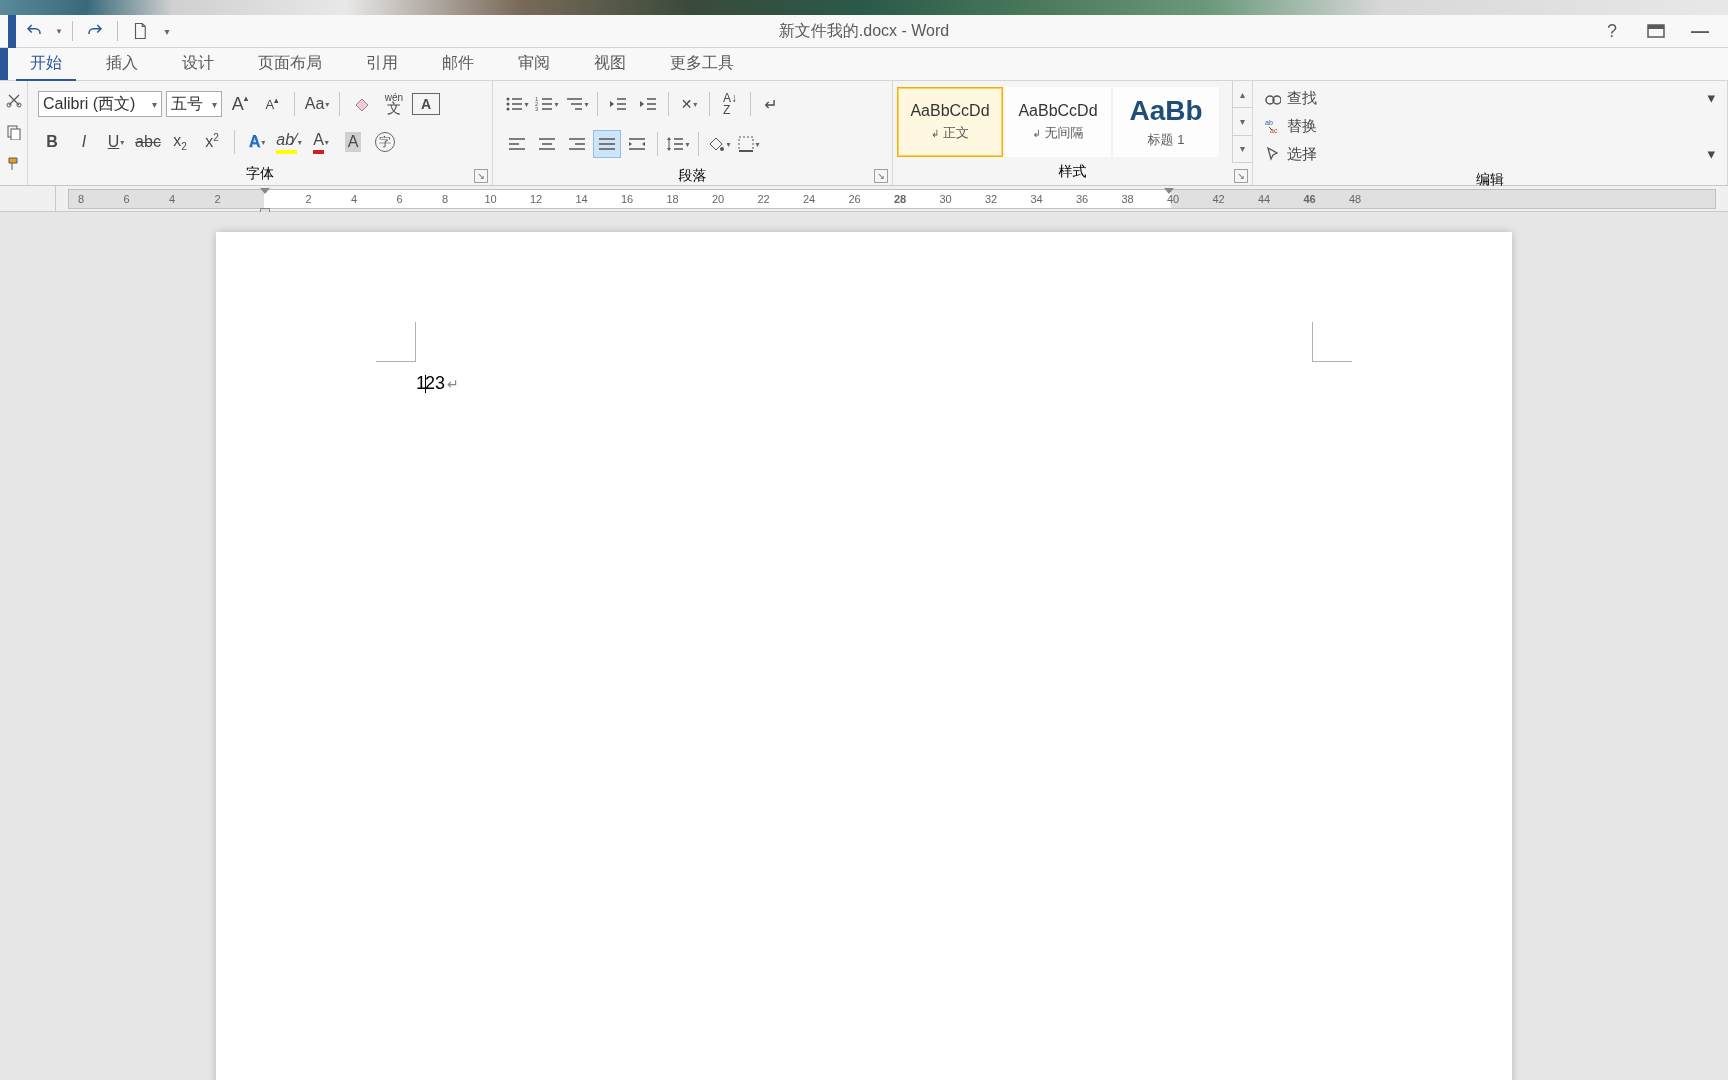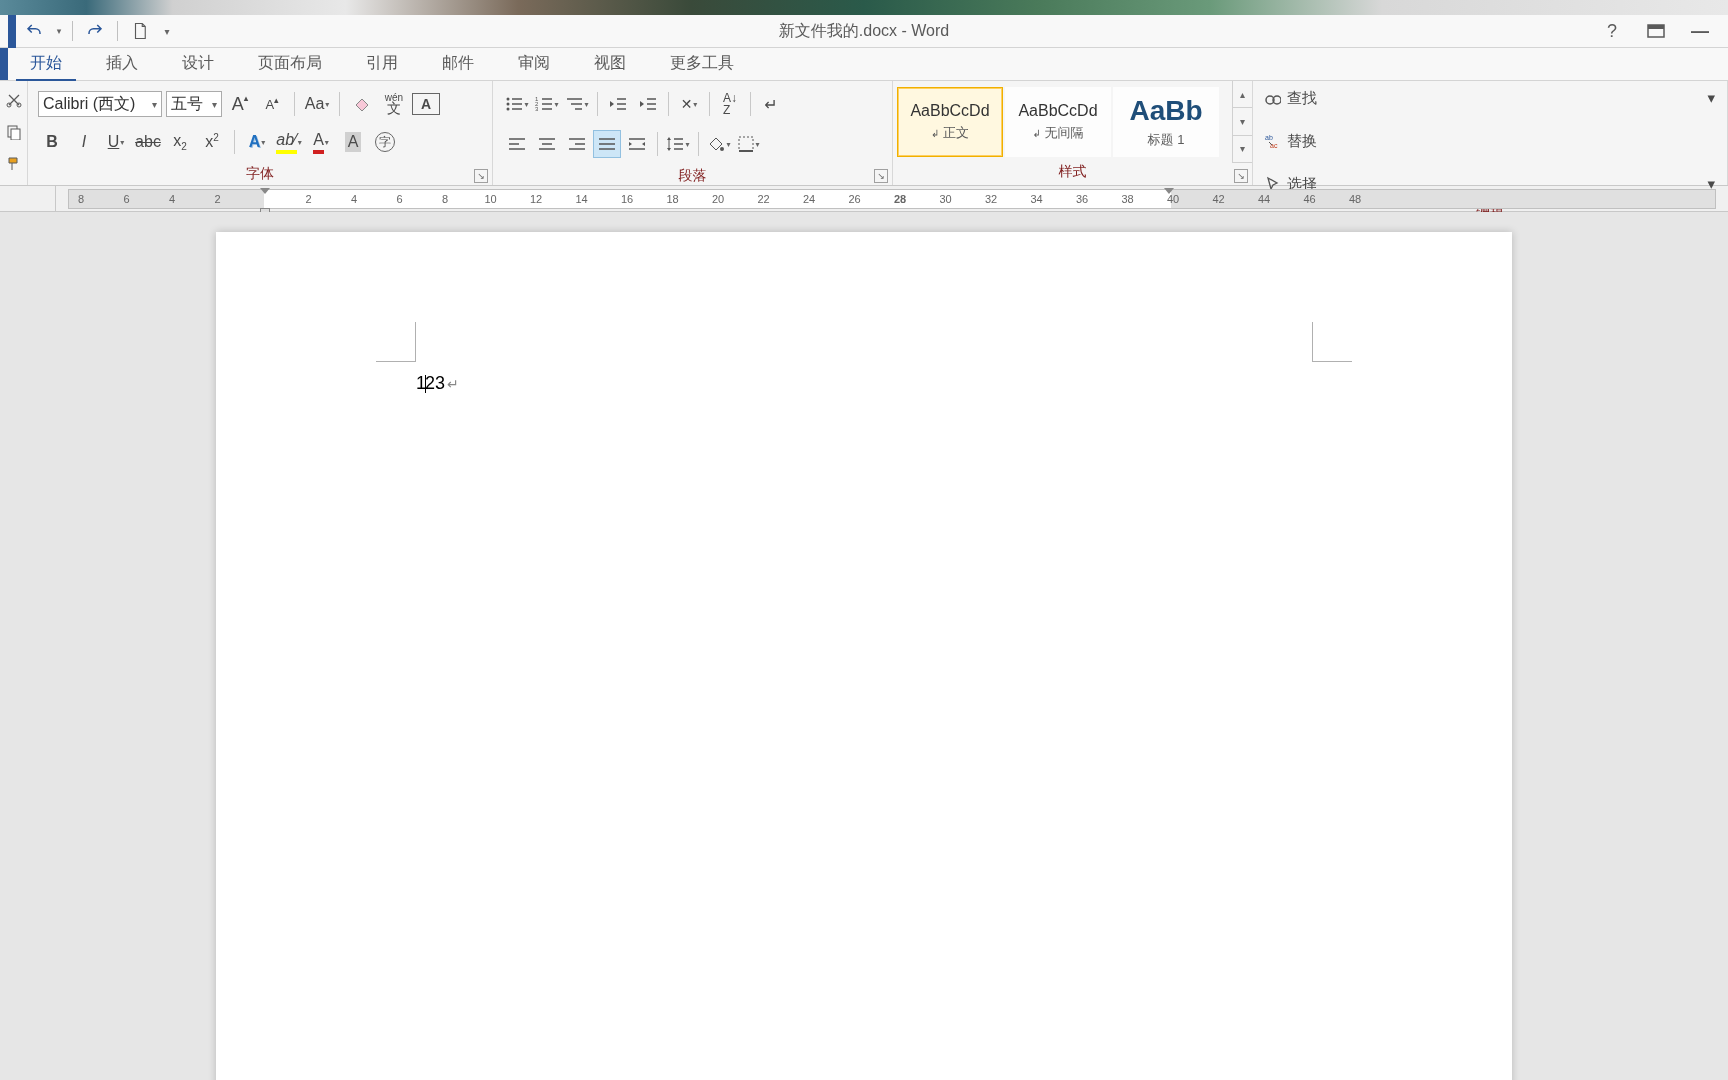--- a/index.html
+++ b/index.html
@@ -25,21 +25,21 @@
 .rtab { padding: 6px 22px; font-size: 16px; color: #5a5a5a; cursor: pointer; position: relative; }
 .rtab.active { color: #2b579a; }
 .rtab.active::after { content: ""; position: absolute; bottom: -1px; left: 8px; right: 8px; height: 2px; background: #2b579a; }
 
 
 .ribbon { height: 105px; background: #f5f5f5; border-bottom: 1px solid #c8c8c8; display: flex; }
 .rcol { width: 28px; display: flex; flex-direction: column; justify-content: space-around; align-items: center; border-right: 1px solid #d8d8d8; padding: 4px 0;}
 .rcol .ic { font-size: 14px; color: #5a5a5a; }
 .rgroup { border-right: 1px solid #d8d8d8; display: flex; flex-direction: column; position: relative; }
 .rgroup-body { flex: 1; display: flex; align-items: center; padding: 4px 8px; gap: 4px; flex-wrap: wrap; }
-.rgroup-label { height: 22px; font-size: 14px; color: #7f1d1d; text-align: center; position: relative; }
+.rgroup-label { height: 22px; font-size: 14px; color: #000000; text-align: center; position: relative; }
 .rgroup-launcher { position: absolute; right: 4px; bottom: 2px; width: 14px; height: 14px; border: 1px solid #a0a0a0; font-size: 9px; color: #6a6a6a; display:flex;align-items:center;justify-content:center;}
 
 
 .font-group { width: 465px; }
 .font-row { display: flex; align-items: center; gap: 4px; width: 100%; height: 34px; }
 .font-combo { border: 1px solid #ababab; background: white; height: 26px; display: flex; align-items: center; padding: 0 4px; font-size: 16px; color: #333; }
 .font-name { width: 124px; }
 .font-size { width: 56px; }
 .dd-arrow { margin-left: auto; font-size: 10px; color: #666; }
 .rbtn { min-width: 28px; height: 28px; display: flex; align-items: center; justify-content: center; cursor: pointer; font-size: 16px; color: #4a4a4a; position:relative;}
@@ -60,21 +60,21 @@
 .style-item.sel { border: 1px solid #f0b000; background: #fff8e0; box-shadow: inset 0 0 0 1px #ffd060; }
 .style-preview { font-size: 16px; color: #333; }
 .style-preview.big { font-size: 28px; font-weight: bold; color: #1f4e79; }
 .style-name { font-size: 13px; color: #5a5a5a; margin-top: 4px; }
 .style-name .arrow-l { font-size:10px; }
 .styles-scroll { width: 20px; display:flex; flex-direction:column; border-left:1px solid #d0d0d0;}
 .styles-scroll div { flex:1; display:flex; align-items:center; justify-content:center; font-size:10px; color:#666; border-bottom:1px solid #d0d0d0; cursor:pointer;}
 
 
 .edit-group { flex: 1; }
-.edit-body { display:flex; flex-direction:column; padding:4px 8px; gap:17px; }
+.edit-body { display:flex; flex-direction:column; padding:4px 8px; gap:2px; }
 .edit-btn { display: flex; align-items: center; gap: 6px; font-size: 15px; color: #4a4a4a; cursor: pointer; height: 26px; padding: 0 4px;}
 
 
 .ruler-area { height: 26px; background: #f0f0f0; border-bottom: 1px solid #c8c8c8; display: flex; align-items:center;}
 .ruler-corner { width: 56px; height:100%; border-right:1px solid #c8c8c8;}
 .ruler { flex:1; height: 20px; background: #ffffff; position: relative; margin: 0 12px; font-size: 11px; color: #666; border:1px solid #c0c0c0;}
 .ruler-inactive-l { position:absolute; left:0; top:0; bottom:0; width: 195px; background:#e0e0e0;}
 .ruler-inactive-r { position:absolute; right:0; top:0; bottom:0; left: 1102px; background:#e0e0e0;}
 .rtick { position: absolute; top: 3px; font-size: 11px; transform: translateX(-50%); }
 .rmarker-top { position:absolute; top:-2px; width:0; height:0; border-left:5px solid transparent; border-right:5px solid transparent; border-top:6px solid #888; transform:translateX(-50%);}
@@ -472,21 +472,21 @@
         <span class="rtick" style="left: 785.5px;">26</span>
         <span class="rtick" style="left: 831px; font-weight: bold;">28</span>
         <span class="rtick" style="left: 876.5px;">30</span>
         <span class="rtick" style="left: 922px;">32</span>
         <span class="rtick" style="left: 967.5px;">34</span>
         <span class="rtick" style="left: 1013px;">36</span>
         <span class="rtick" style="left: 1058.5px;">38</span>
         <span class="rtick" style="left: 1104px;">40</span>
         <span class="rtick" style="left: 1149.5px;">42</span>
         <span class="rtick" style="left: 1195px;">44</span>
-        <span class="rtick" style="left: 1240.5px;">46</span>
+        <span class="rtick" style="left: 1240.5px; font-weight: bold;">46</span>
         <span class="rtick" style="left: 1286px;">48</span>
       </div>
     <div class="rmarker-top" style="left:196px;"></div>
     <div class="rmarker-bot" style="left:196px;"></div>
     <div class="rmarker-top" style="left:1100px;"></div>
   </div>
 </div>
 
 <div class="doc-area">
   <div class="page">

